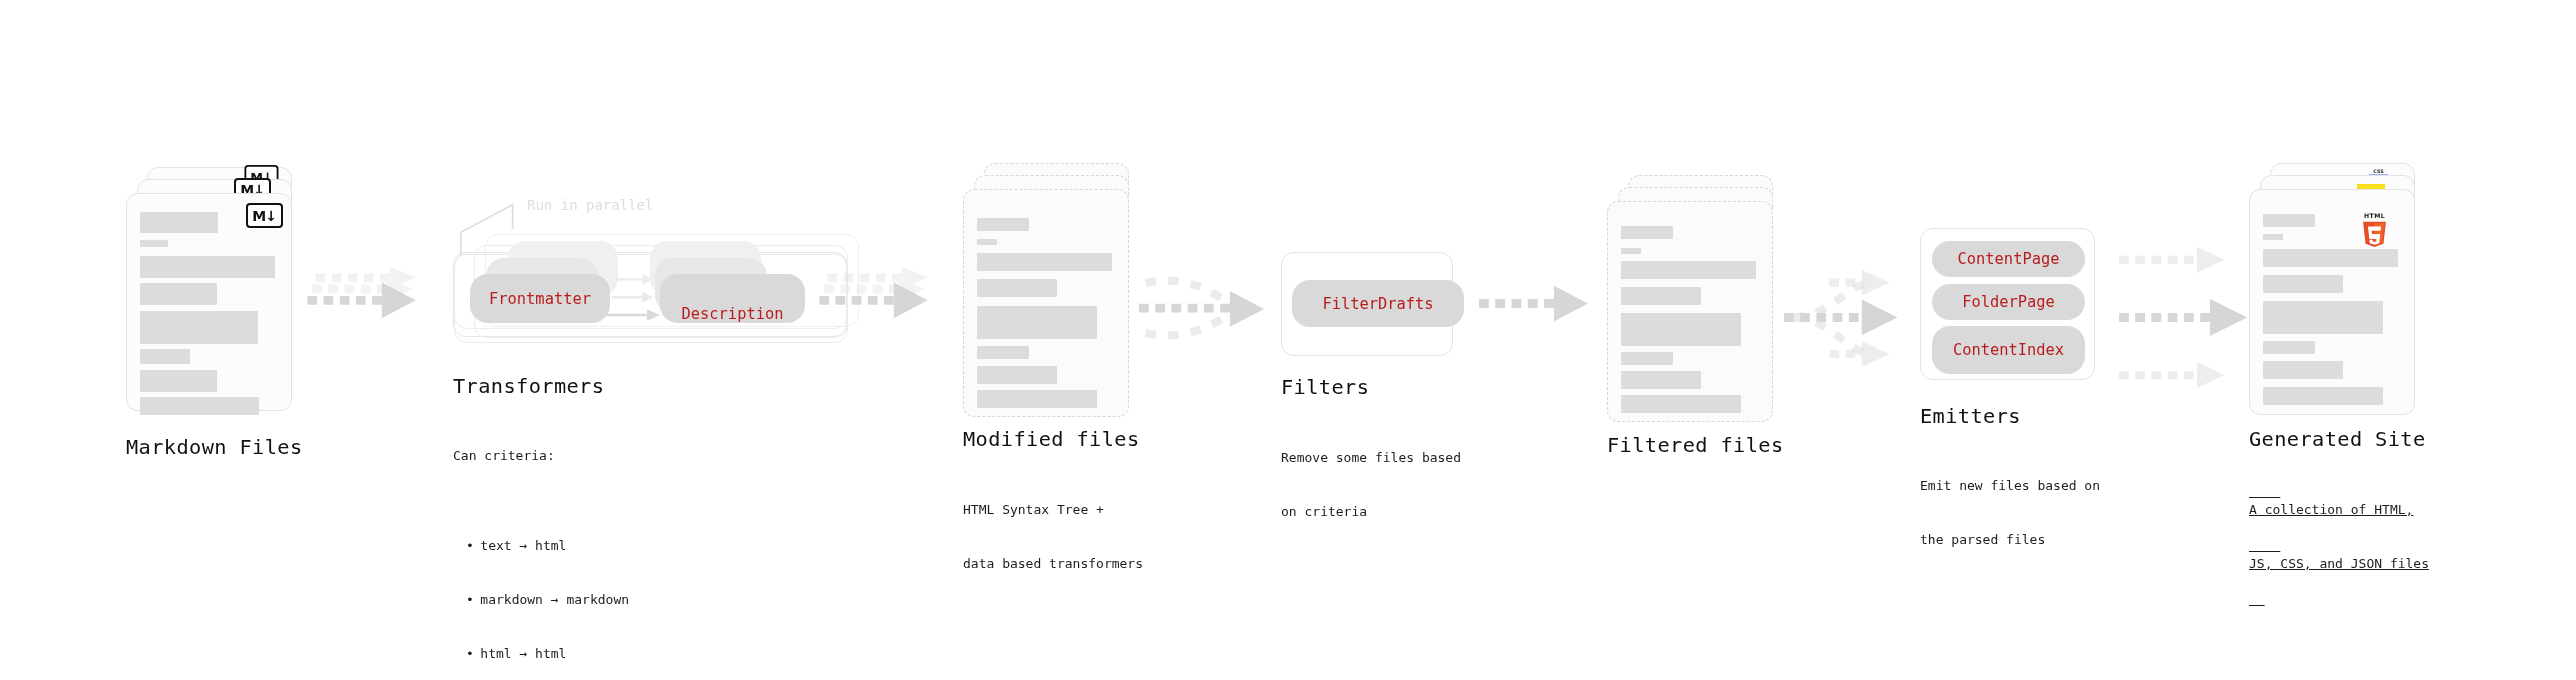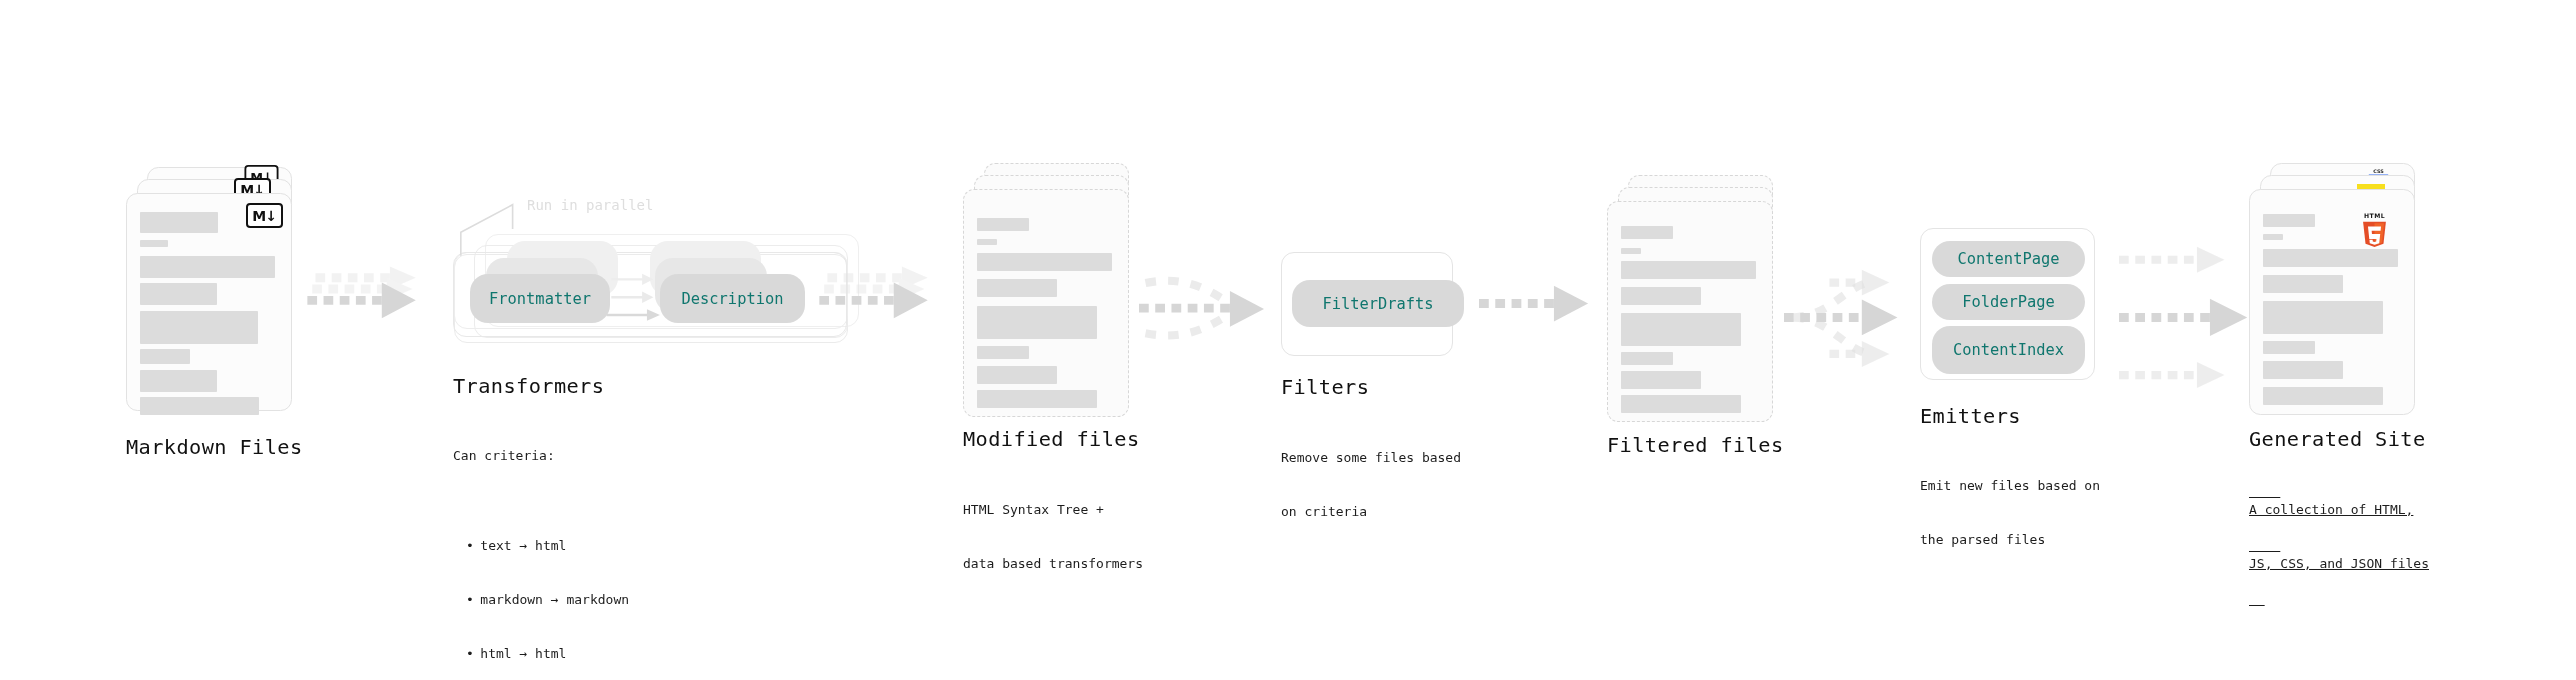--- a/index.html
+++ b/index.html
@@ -111,21 +111,21 @@
   }
   .pill {
     position: absolute;
     box-sizing: border-box;
     background: #d9d9d9;
     border-radius: 18px;
     display: flex;
     align-items: center;
     justify-content: center;
     font-size: 15.4px;
-    color: #0f766e;
+    color: #b91c1c;
     white-space: nowrap;
   }
 
   
   .caption-title {
     position: absolute;
     font-size: 20.3px;
     letter-spacing: 0.4px;
     color: #111111;
     white-space: nowrap;
@@ -230,21 +230,21 @@
       <path d="M0 36 H44" stroke="#eaeaea"></path>
         <path d="M38 29 L52 36 L38 43 Z" fill="#eaeaea" stroke="none"></path>
       <path d="M-6 58 H50" stroke="#d9d9d9"></path>
         <path d="M44 51 L60 58 L44 65 Z" fill="#d9d9d9" stroke="none"></path>
     </g>
   </svg>
 
   <div class="pill" style="left:470px; top:274px; width:140px; height:49px;">
     <span>Frontmatter</span>
   </div>
-  <div class="pill" style="left:660px; top:274px; width:145px; height:49px;">
+  <div class="pill" style="left:660px; top:274px; width:145px; height:49px;align-items:flex-end;">
     <span>Description</span>
   </div>
 
   <div class="caption-title" style="left:453px; top:374px;">Transformers</div>
   <div class="caption-sub" style="left:453px; top:411px;">
     <div>Can criteria:</div>
     <ul>
       <li>text → html</li>
       <li>markdown → markdown</li>
       <li>html → html</li>

